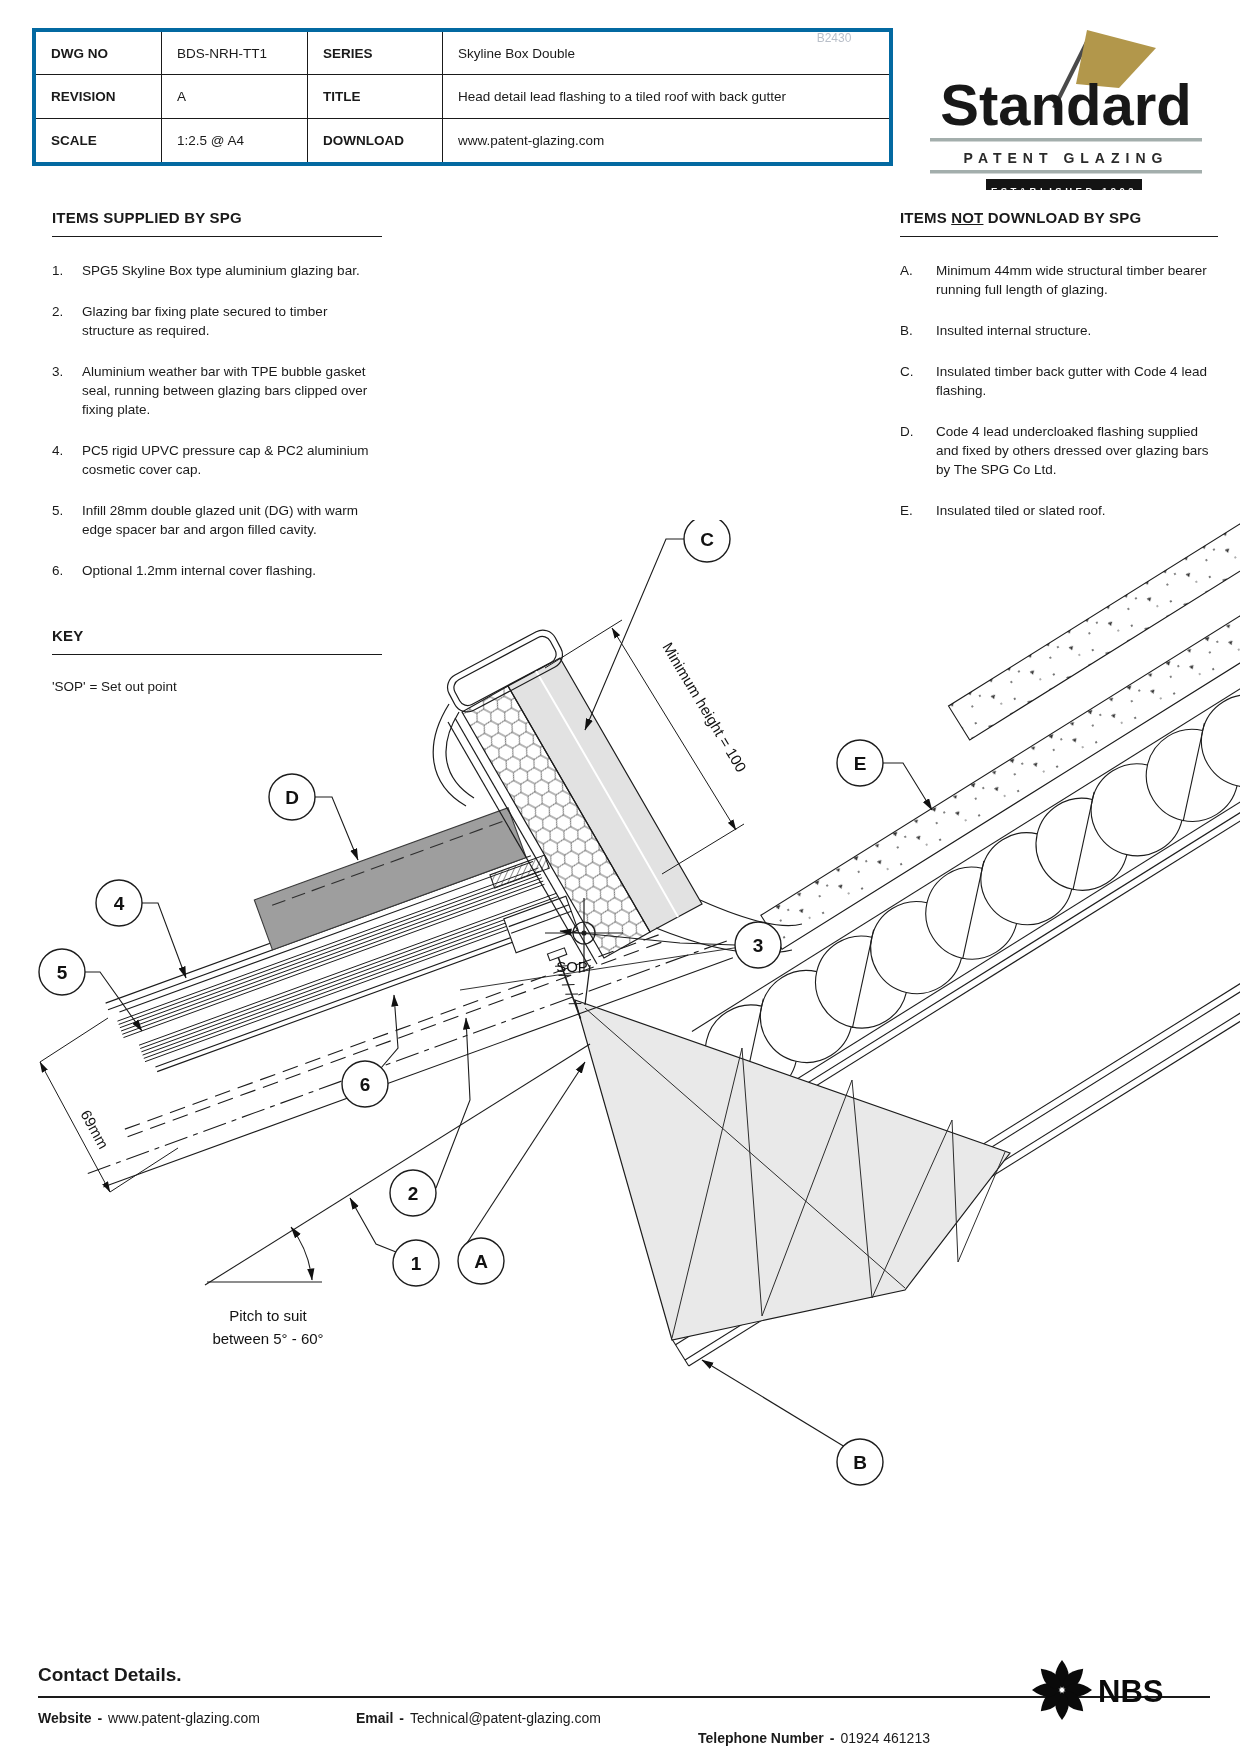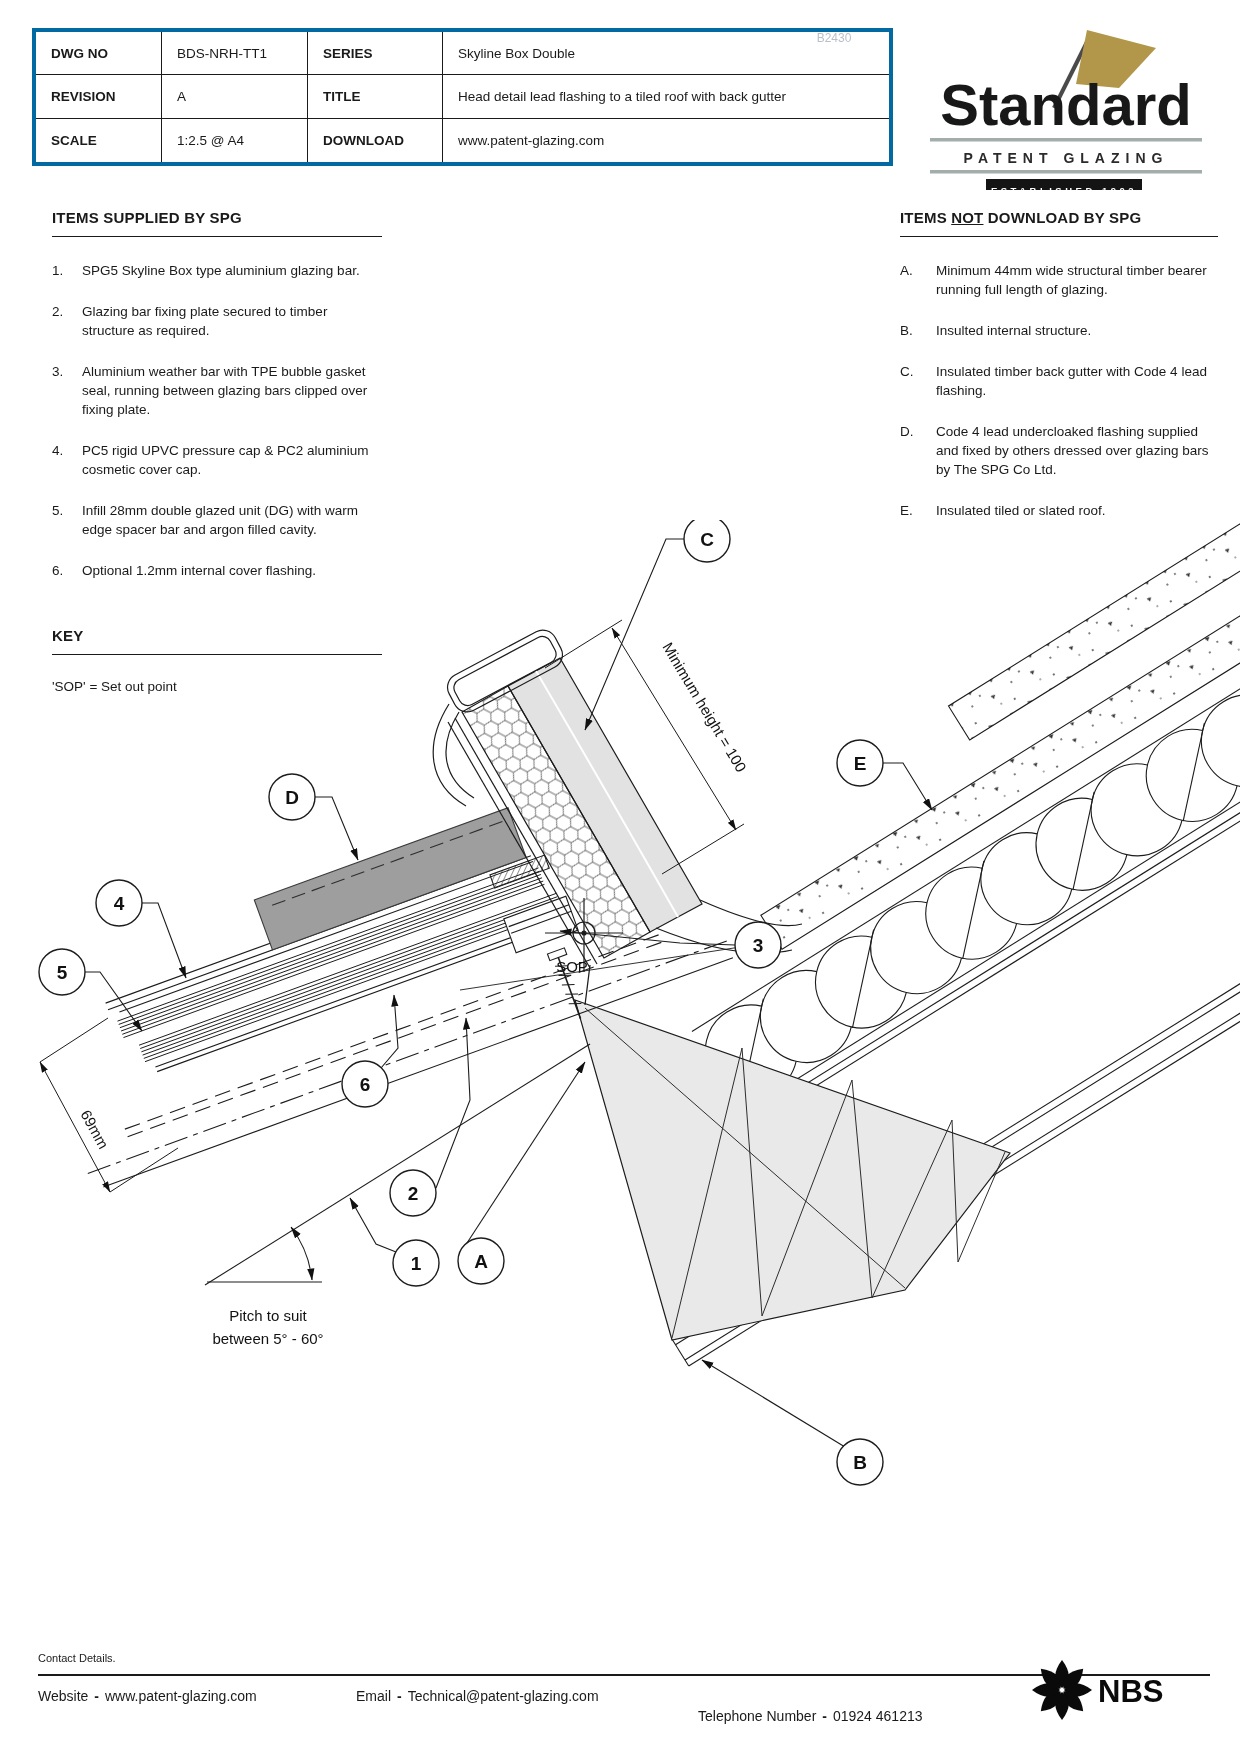--- a/index.html
+++ b/index.html
@@ -28,26 +28,26 @@
   .item{display:flex;margin-bottom:22px;}
   .item .no{width:30px;flex:0 0 30px;}
   .col-right .item .no{width:36px;flex:0 0 36px;}
   .keyblock{margin-top:46px;}
   .keyentry{margin-top:22px;}
   .u{text-decoration:underline;margin-top:36px;}
   
   .drawing{position:absolute;left:0;top:520px;width:1240px;height:1040px;}
   
   .footer{position:absolute;left:38px;top:1652px;width:1172px;}
-  .footer .fhead{font-weight:normal;font-size:11px;}
+  .footer .fhead{font-weight:bold;font-size:19px;margin-top:12px;}
   .footer .frule{border:none;border-top:2px solid #1a1a1a;margin:10px 0 0 0;}
   .contactrow{position:relative;margin-top:12px;height:20px;font-size:14px;}
   .cgroup{position:absolute;top:0;white-space:nowrap;}
   .cg1{left:0;} .cg2{left:318px;} .cg3{left:660px;margin-top:20px;}
-  .clab{font-weight:normal;} .cdash{font-weight:bold;padding:0 6px;}
+  .clab{font-weight:bold;} .cdash{font-weight:bold;padding:0 6px;}
   .nbs{position:absolute;left:1028px;top:1656px;width:150px;height:70px;}
   svg text{font-family:"Liberation Sans",sans-serif;}
 </style>
 </head>
 <body>
 
 <div class="tblock">
   <div class="cell lab">DWG NO</div>
   <div class="cell">BDS-NRH-TT1</div>
   <div class="cell lab">SERIES</div>

